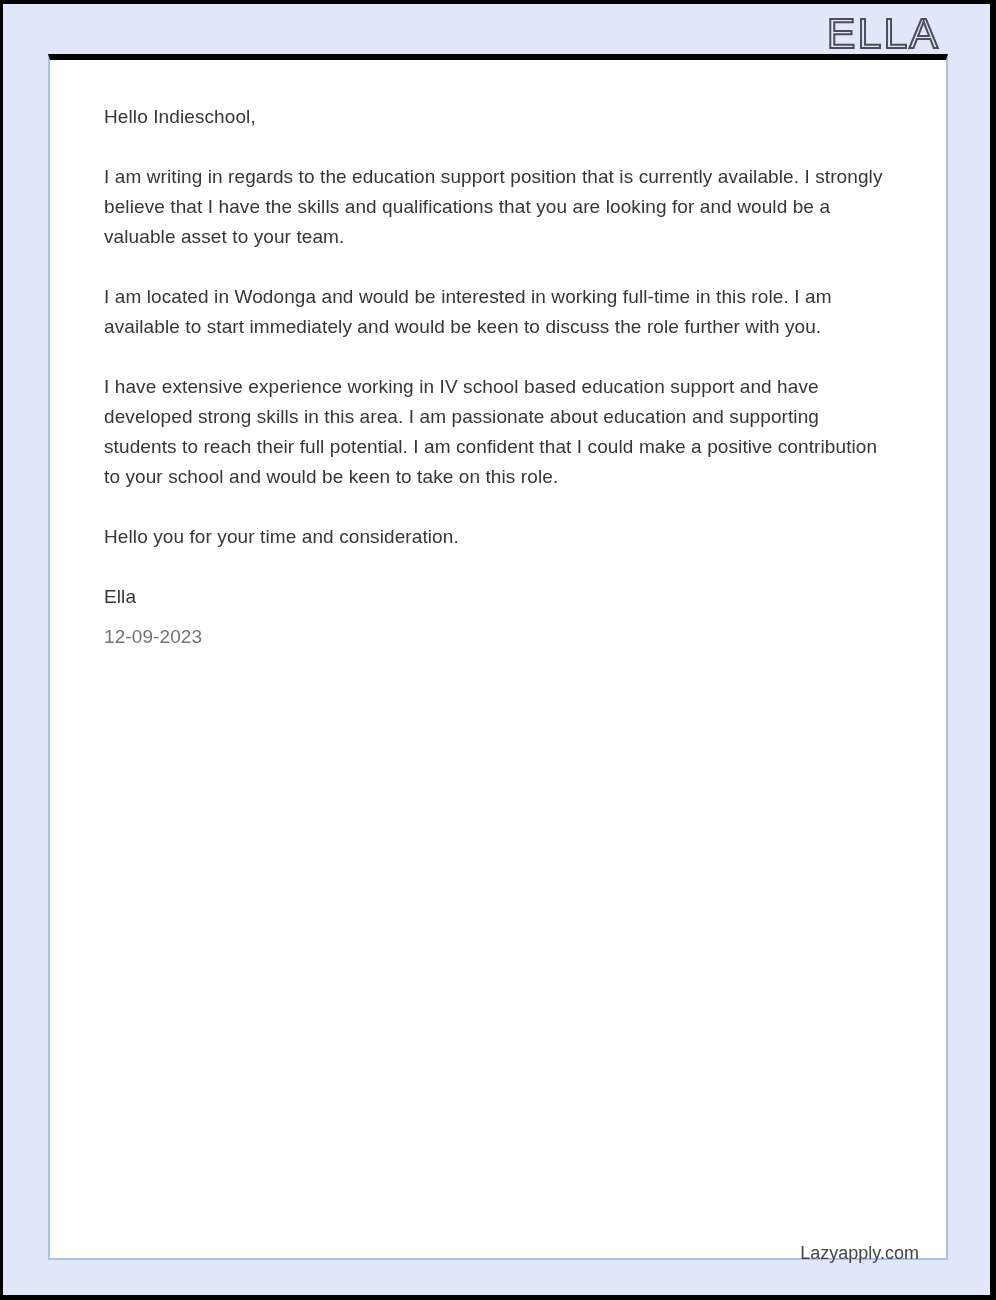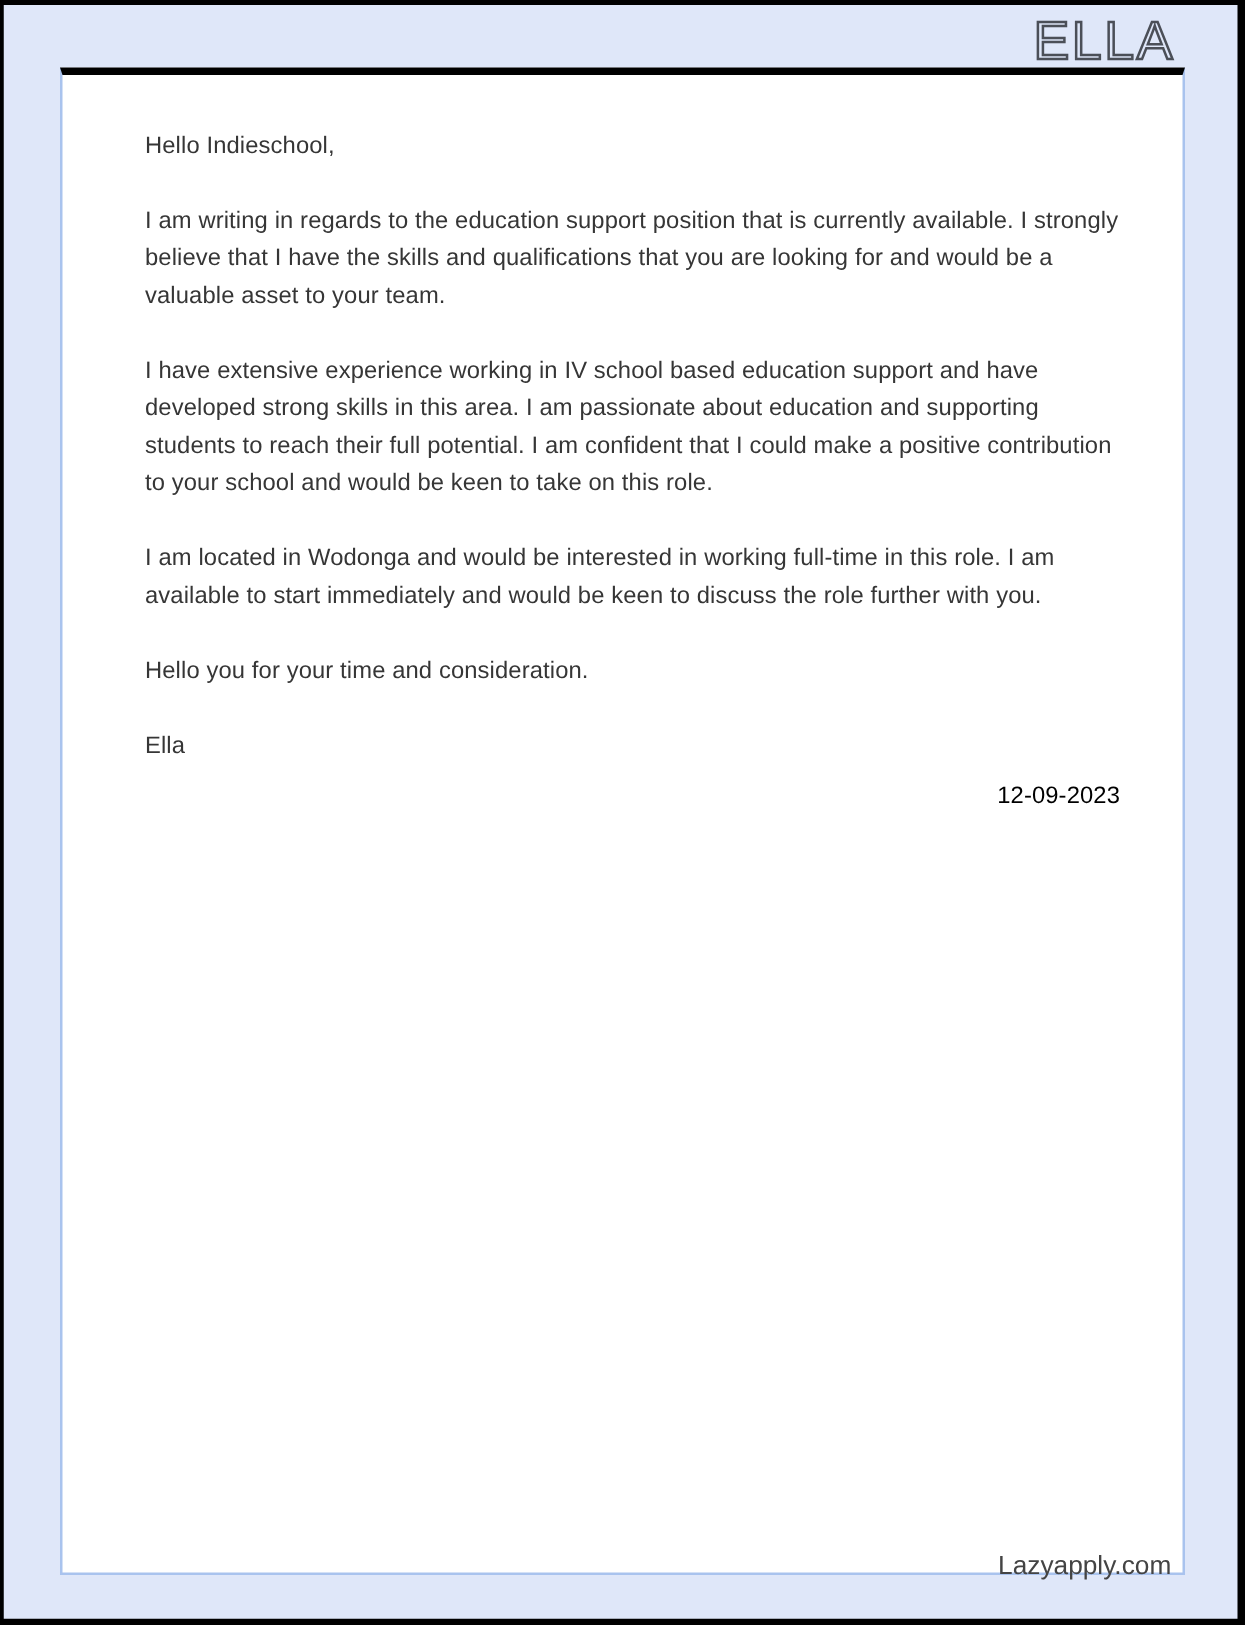--- a/index.html
+++ b/index.html
@@ -49,59 +49,58 @@
     border-top: 6px solid #000;
   }
   .letter-content {
     padding: 42px 50px 0 50px;
     font-size: 19px;
     line-height: 30px;
     color: #363636;
     letter-spacing: 0.1px;
   }
   .letter-content p {
-    margin: 0 0 30px 16px;
+    margin: 0 0 30px 4px;
     max-width: 800px;
   }
   .letter-content p.signature {
     margin-bottom: 10px;
   }
   .letter-content p.date {
-    color: #000000;
+    color: #737373;
     margin-bottom: 0;
-    text-align: right;
   }
   .watermark {
     position: absolute;
-    right: 9px;
+    right: 27px;
     bottom: -4px;
-    font-size: 21px;
+    font-size: 18px;
     line-height: 18px;
     color: #444444;
     background: transparent;
   }
 </style>
 </head>
 <body>
 
 <div class="page">
 
   <div class="logo">ELLA</div>
 
   <div class="letter-panel">
 
     <div class="letter-content">
 
       <p>Hello Indieschool,</p>
 
       <p>I am writing in regards to the education support position that is currently available. I strongly believe that I have the skills and qualifications that you are looking for and would be a valuable asset to your team.</p>
 
+      <p>I am located in Wodonga and would be interested in working full-time in this role. I am available to start immediately and would be keen to discuss the role further with you.</p>
+
       <p>I have extensive experience working in IV school based education support and have developed strong skills in this area. I am passionate about education and supporting students to reach their full potential. I am confident that I could make a positive contribution to your school and would be keen to take on this role.</p>
-
-      <p>I am located in Wodonga and would be interested in working full-time in this role. I am available to start immediately and would be keen to discuss the role further with you.</p>
 
       <p>Hello you for your time and consideration.</p>
 
 
       <p class="signature">Ella</p>
 
       <p class="date">12-09-2023</p>
 
     </div>
 

